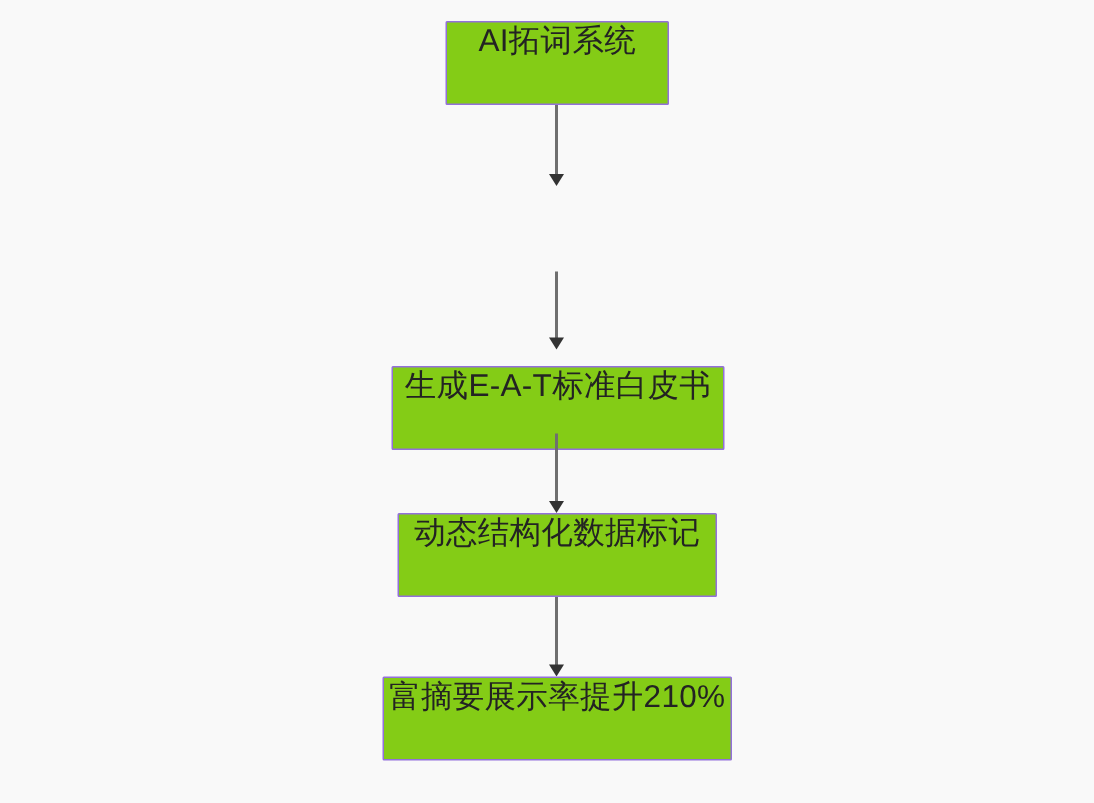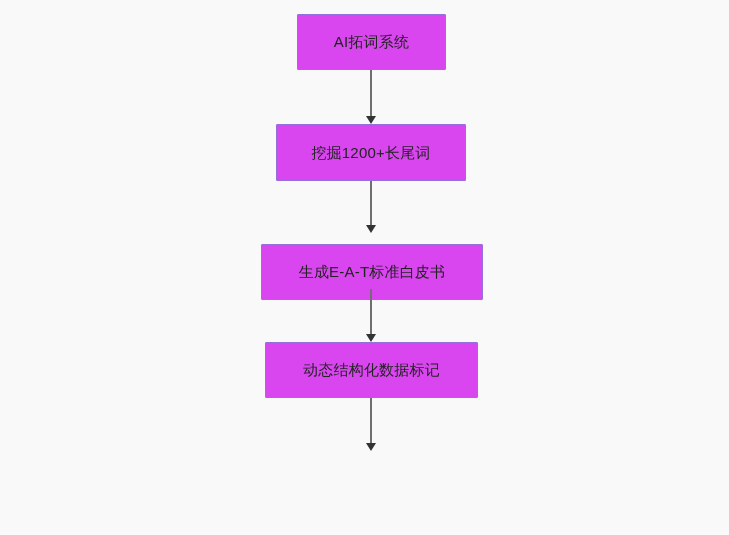--- a/index.html
+++ b/index.html
@@ -17,28 +17,28 @@
   #flowchart-canvas {
     position: relative;
     width: 729px;
     height: 535px;
     background: #f9f9f9;
   }
 
   .node {
     position: absolute;
     box-sizing: border-box;
-    background: #d946ef;
+    background: #84cc16;
     border: 1.6px solid #9370db;
     border-radius: 1px;
     display: flex;
-    align-items: center;
+    align-items: flex-start;
     justify-content: center;
     color: #232323;
-    font-size: 15px;
+    font-size: 21px;
     line-height: 1.2;
     letter-spacing: 0.2px;
     white-space: nowrap;
   }
 
   .node-label {
     display: block;
   }
 
   .connector {
@@ -83,23 +83,20 @@
 
   <div class="node" id="node-1">
     <span class="node-label">AI拓词系统</span>
   </div>
 
   <div class="connector" id="connector-1">
     <div class="stem"></div>
     <div class="arrowhead"></div>
   </div>
 
-  <div class="node" id="node-2">
-    <span class="node-label">挖掘1200+长尾词</span>
-  </div>
 
   <div class="connector" id="connector-2">
     <div class="stem"></div>
     <div class="arrowhead"></div>
   </div>
 
   <div class="node" id="node-3">
     <span class="node-label">生成E-A-T标准白皮书</span>
   </div>
 
@@ -110,14 +107,17 @@
 
   <div class="node" id="node-4">
     <span class="node-label">动态结构化数据标记</span>
   </div>
 
   <div class="connector" id="connector-4">
     <div class="stem"></div>
     <div class="arrowhead"></div>
   </div>
 
+  <div class="node" id="node-5">
+    <span class="node-label">富摘要展示率提升210%</span>
+  </div>
 
 </div>
 
 </body></html>

